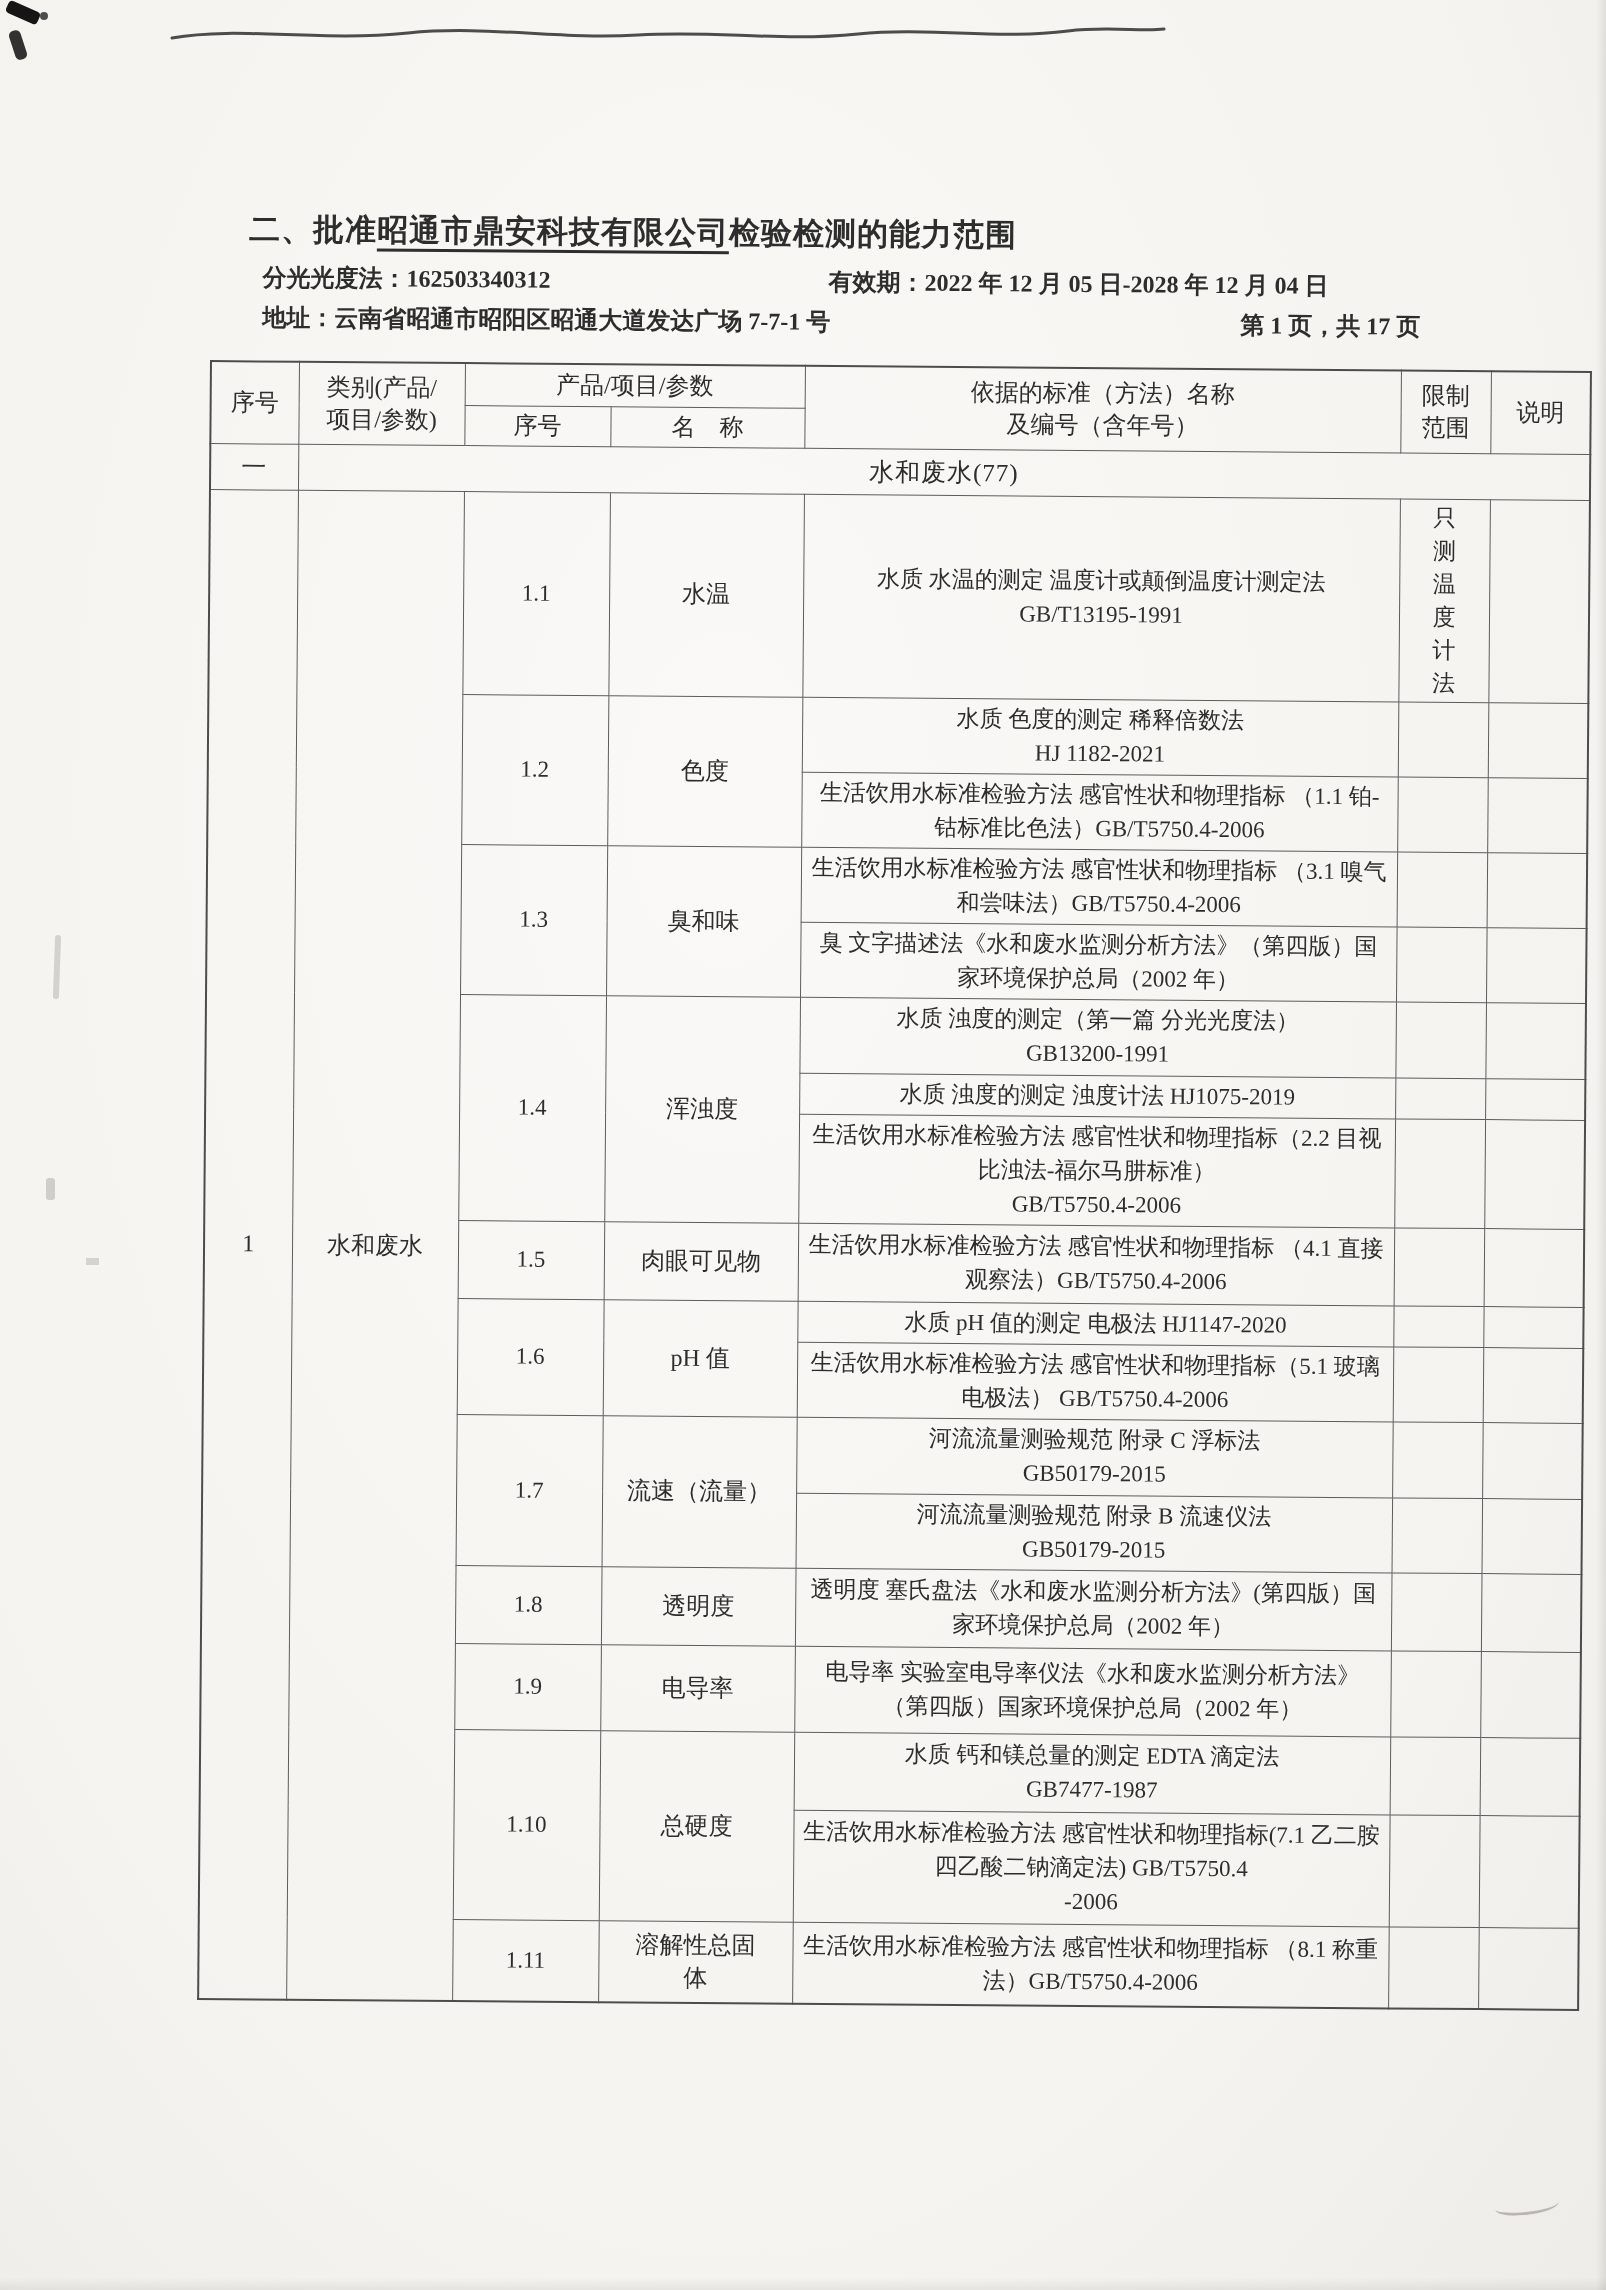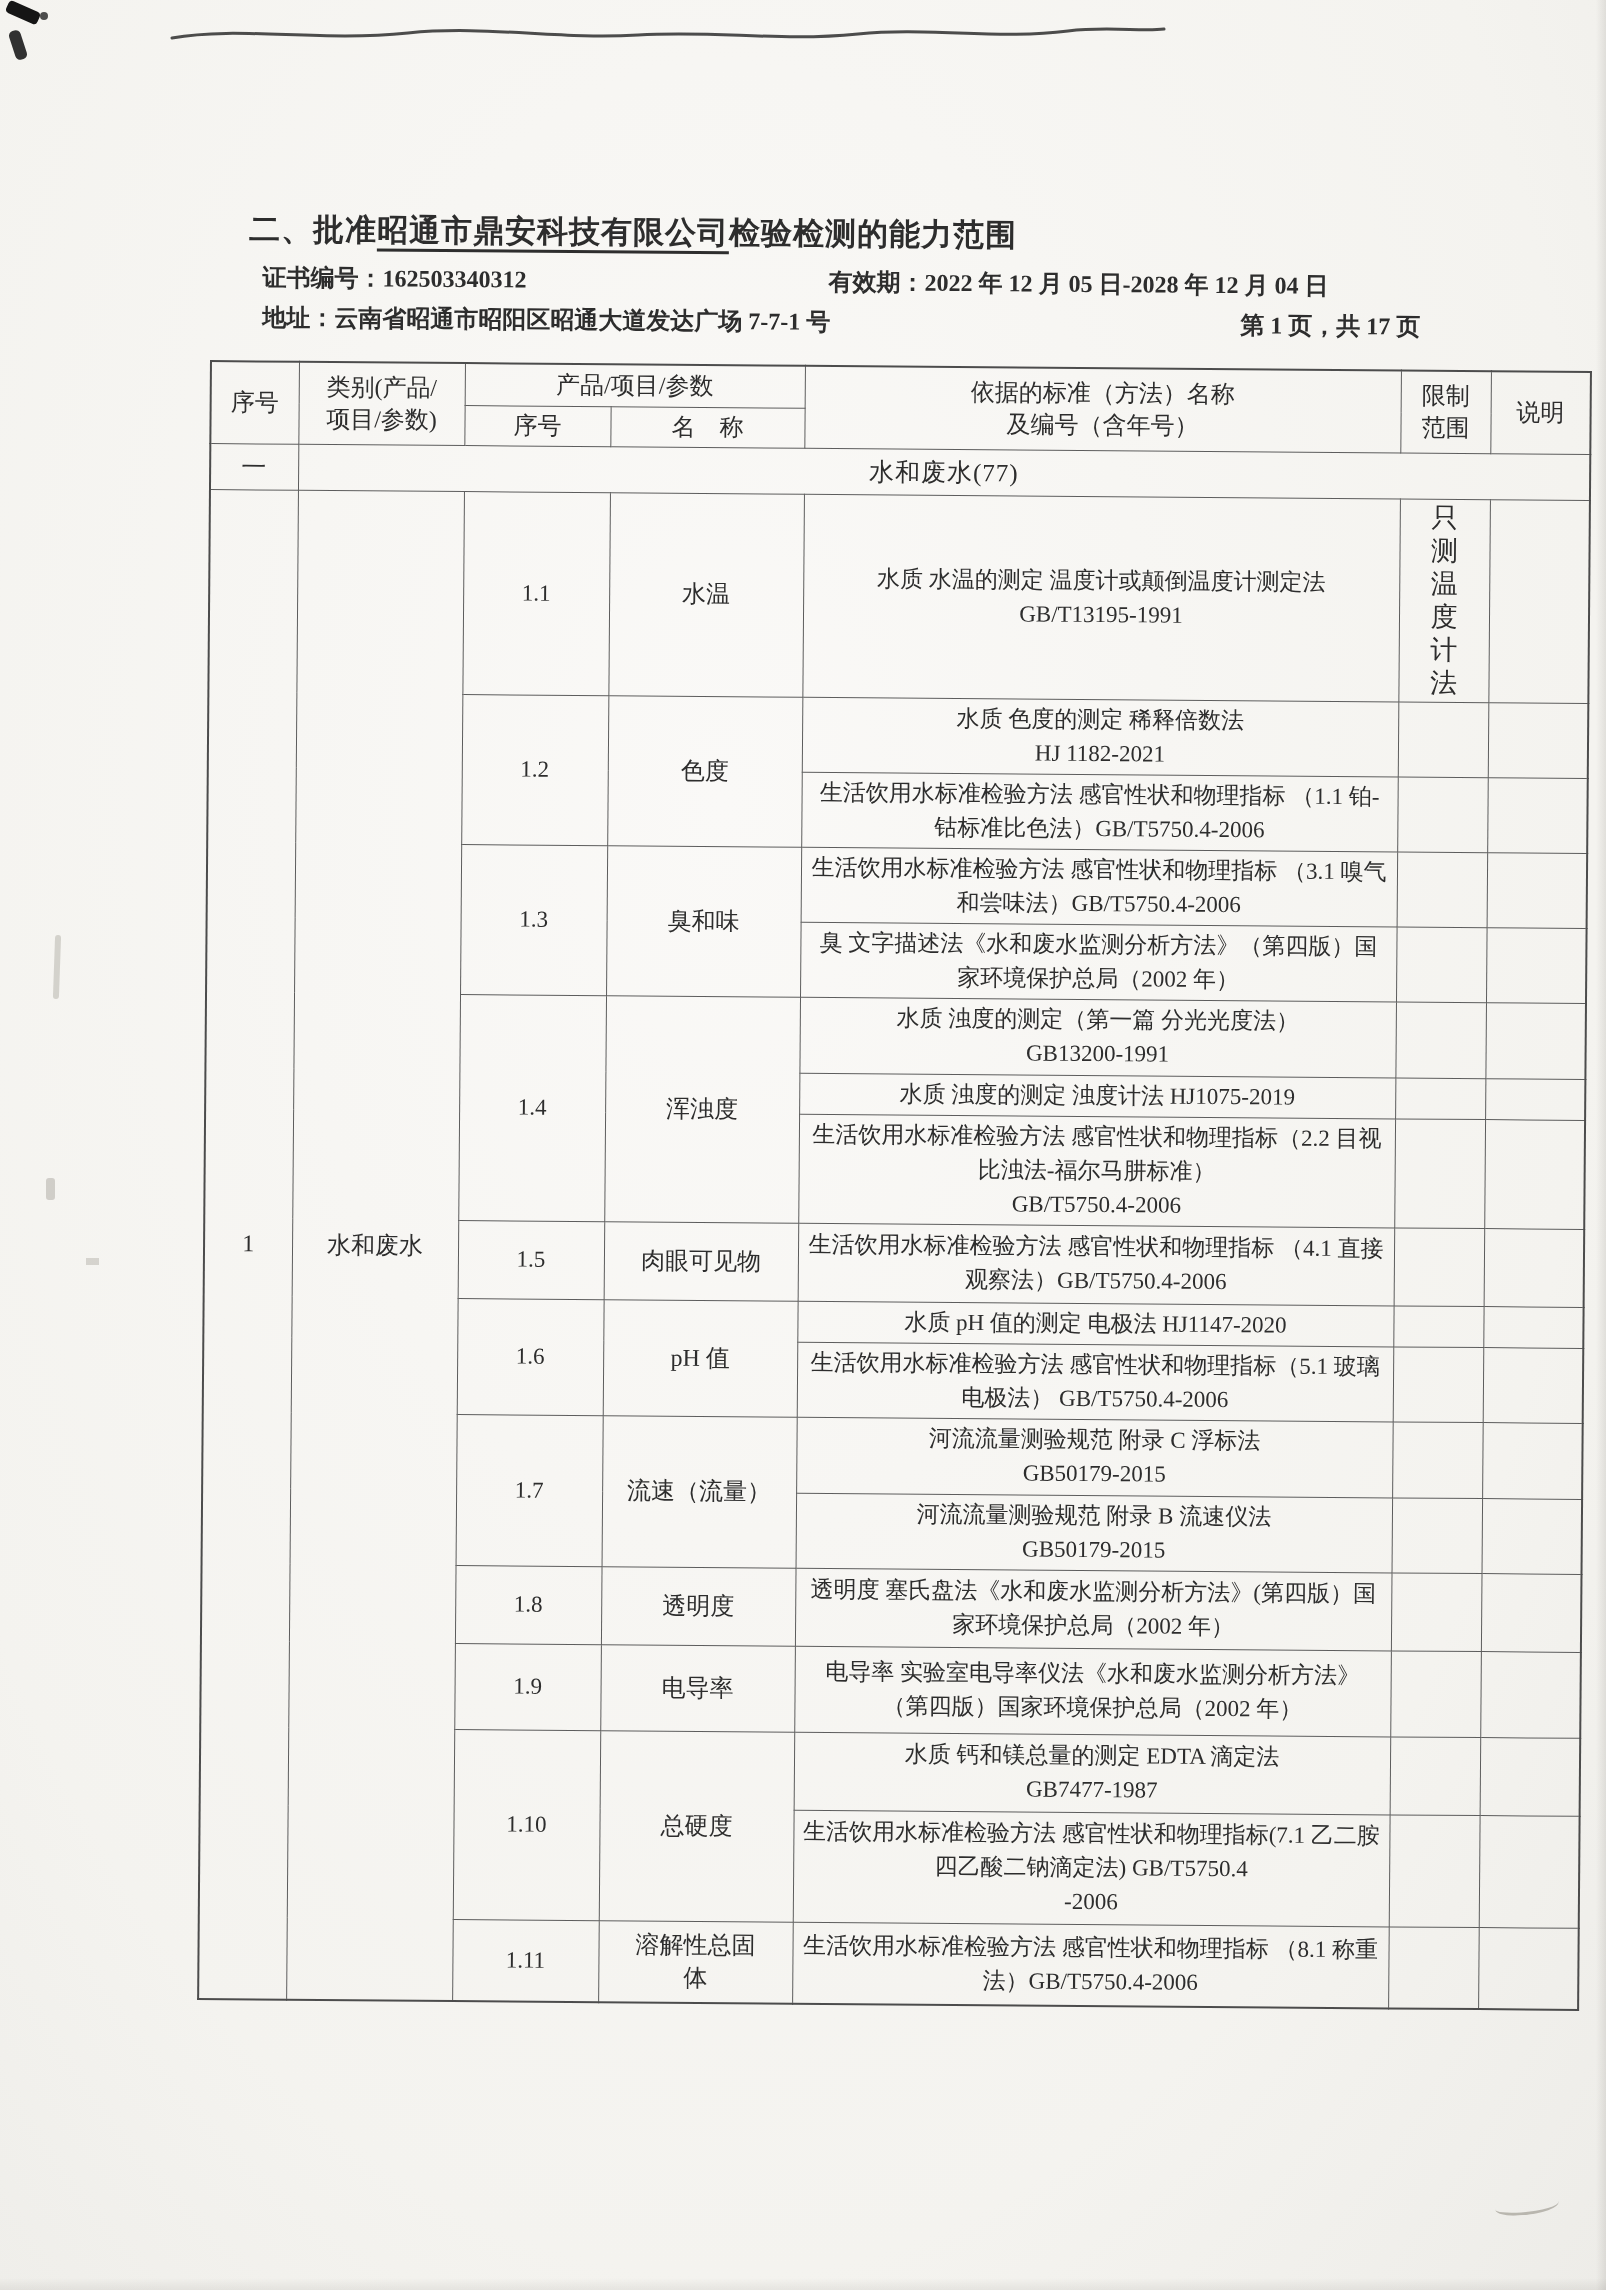--- a/index.html
+++ b/index.html
@@ -32,21 +32,21 @@
   thead tr.h1 { height:42px; }
   thead tr.h2 { height:40px; }
   th { font-size:24px; line-height:32px; }
   .pre { white-space:pre-line; }
   tr.section-row { height:46px; }
   tr.section-row td { font-size:25px; letter-spacing:1px; }
   td.catseq, td.catname { font-size:24px; }
   td.inum  { font-size:23px; }
   td.iname { font-size:24px; line-height:33px; white-space:pre-line; padding:2px 10px; }
   td.method { font-size:23px; line-height:34px; white-space:pre-line; padding:3px 9px; }
-  td.limit  { font-size:27px; line-height:33px; padding:2px 26px; white-space:pre-line;margin-left:40px; }
+  td.limit  { font-size:23px; line-height:33px; padding:2px 26px; white-space:pre-line;margin-left:40px; }
   td.note   { font-size:23px; }
 
   
   .art { position:absolute; pointer-events:none; }
   .art-topline { left:168px; top:18px; }
   .art-corner1 { left:6px;  top:6px;  width:34px; height:13px; background:#151515; transform:rotate(24deg); border-radius:4px; }
   .art-corner2 { left:12px; top:30px; width:12px; height:30px; background:#1c1c1c; transform:rotate(-18deg); border-radius:5px; opacity:.9; }
   .art-corner3 { left:40px; top:12px; width:8px;  height:8px;  background:#222; border-radius:50%; opacity:.8; }
   .art-l1 { left:54px; top:935px;  width:6px;  height:64px; background:rgba(150,145,135,.35); border-radius:3px; transform:rotate(2deg); }
   .art-l2 { left:46px; top:1178px; width:9px;  height:22px; background:rgba(140,135,125,.35); border-radius:3px; }
@@ -70,21 +70,21 @@
   <div class="art art-l2"></div>
   <div class="art art-l3"></div>
   <div class="art art-br"></div>
   <div class="art edge-right"></div>
   <div class="art edge-bottom"></div>
 
   <div class="sheet">
 
     <div class="doc-title"><span>二、批准</span><span class="company-underline">昭通市鼎安科技有限公司</span><span>检验检测的能力范围</span></div>
 
-    <div class="info-line cert"><span>证书编号：</span><span>162503340312</span></div>
+    <div class="info-line cert"><span>分光光度法：</span><span>162503340312</span></div>
     <div class="info-line valid"><span>有效期：</span><span>2022 年 12 月 05 日-2028 年 12 月 04 日</span></div>
     <div class="info-line addr"><span>地址：</span><span>云南省昭通市昭阳区昭通大道发达广场 7-7-1 号</span></div>
     <div class="info-line pageinfo">第 1 页，共 17 页</div>
 
     <table>
       <colgroup>
         <col style="width:88px">
           <col style="width:166px">
           <col style="width:146px">
         <col style="width:194px">

